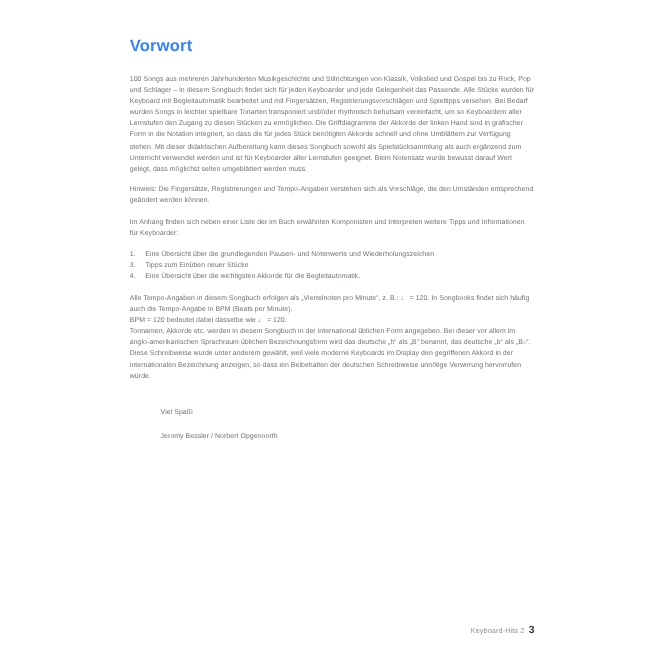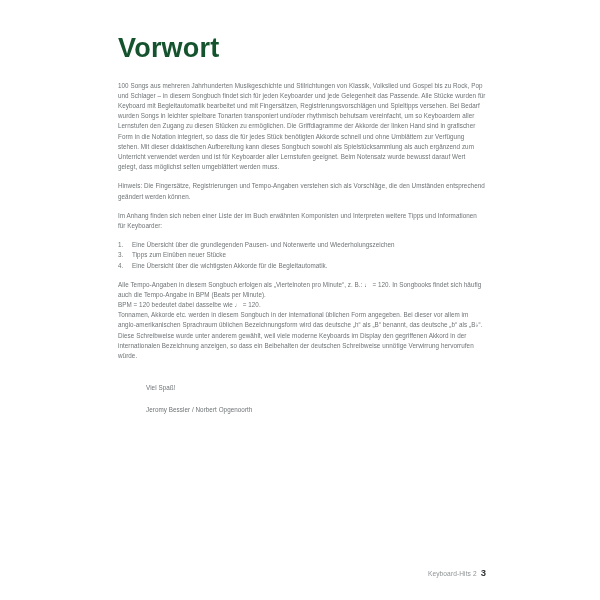--- a/index.html
+++ b/index.html
@@ -20,23 +20,23 @@
     background: #ffffff;
     box-sizing: border-box;
   }
   .content {
     position: absolute;
     left: 118px;
     top: 34px;
     width: 368px;
   }
   .doc-title {
-    font-size: 27px;
+    font-size: 15px;
     font-weight: bold;
-    color: #14532d;
+    color: #3b82f6;
     letter-spacing: 0.2px;
     margin: 0 0 17px 0;
     line-height: 1.1;
   }
   .body-text {
     font-size: 6.3px;
     line-height: 1.62;
     color: #6e7375;
     text-align: left;
     margin: 0 0 9px 0;

